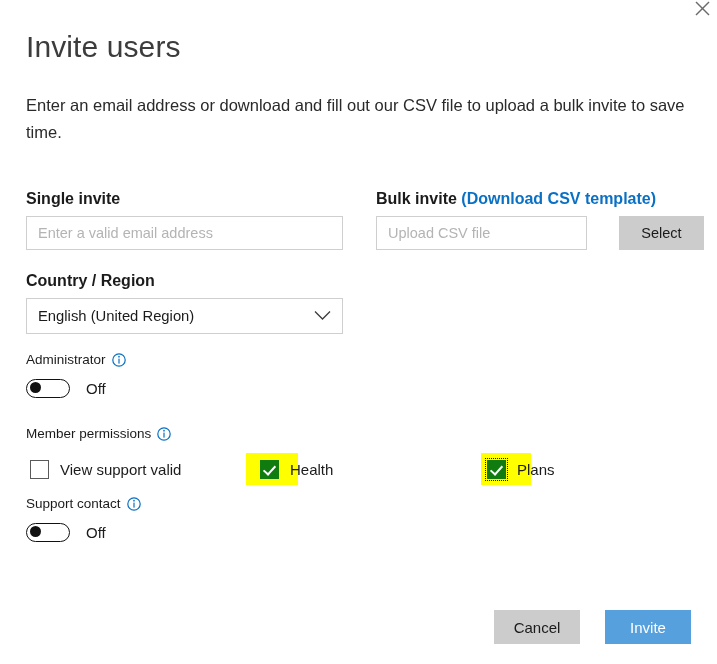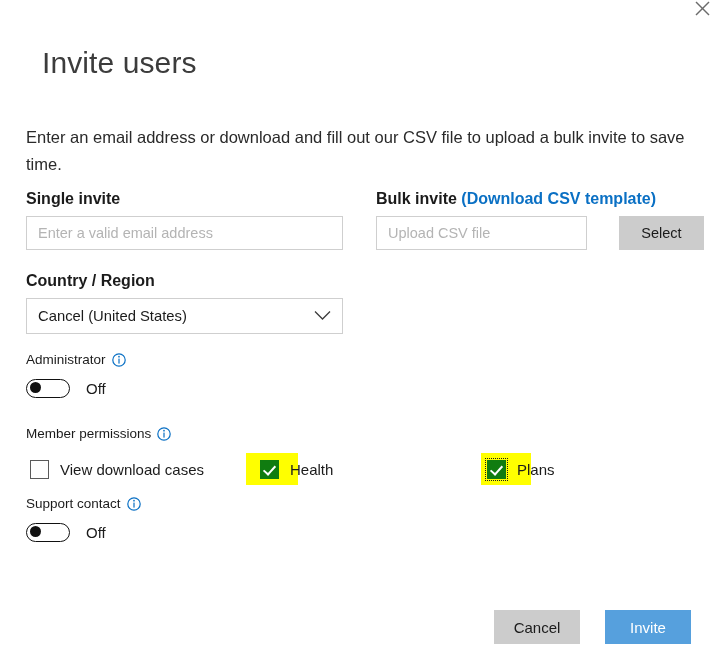--- a/index.html
+++ b/index.html
@@ -40,21 +40,21 @@
     height: 664px;
     box-sizing: border-box;
     padding: 0 26px;
   }
 
   .page-title {
     font-size: 30px;
     font-weight: 400;
     color: #3c3c3c;
     letter-spacing: 0.1px;
-    margin: 16px;
+    margin: 0;
     padding-top: 29px;
     line-height: 1.2;
   }
 
   .intro {
     font-size: 16.5px;
     line-height: 1.62;
     color: #2a2a2a;
     margin: 0;
     padding-top: 27px;
@@ -287,21 +287,21 @@
       <div class="bulk-row">
         <input class="txt-input input-bulk" type="text" placeholder="Upload CSV file" style="">
         <button class="select-btn">Select</button>
       </div>
     </div>
   </div>
 
   <div class="field-block" id="country-block">
     <span class="field-label">Country / Region</span>
     <div class="dropdown">
-      <span>Cancel (United States)</span>
+      <span>English (United Region)</span>
       <span class="chev">
         <svg width="17" height="11" viewBox="0 0 17 11" aria-hidden="true">
           <polyline points="1,1.5 8.5,9 16,1.5" fill="none" stroke="#3c3c3c" stroke-width="1.3"></polyline>
         </svg>
       </span>
     </div>
   </div>
 
   <div class="field-block" id="admin-block">
     <div class="lbl-with-info">
@@ -331,21 +331,21 @@
           <circle cx="7" cy="3.7" r="0.85" fill="#0a70c4"></circle>
           <rect x="6.4" y="5.6" width="1.2" height="5" fill="#0a70c4"></rect>
         </svg>
       </span>
     </div>
 
     <div class="perm-row">
 
       <div class="perm-item" style="left:4px;">
         <span class="cb"></span>
-        <span class="cb-label">View download cases</span>
+        <span class="cb-label">View support valid</span>
       </div>
 
       <div class="hl" style="left:220px; top:1px; width:52px; height:32px;"></div>
       <div class="perm-item" style="left:220px;padding-left:14px;">
         <span class="cb checked"></span>
         <span class="cb-label">Health</span>
       </div>
 
       <div class="hl" style="left:455px; top:1px; width:50px; height:32px;"></div>
       <div class="perm-item" style="left:461px;">

